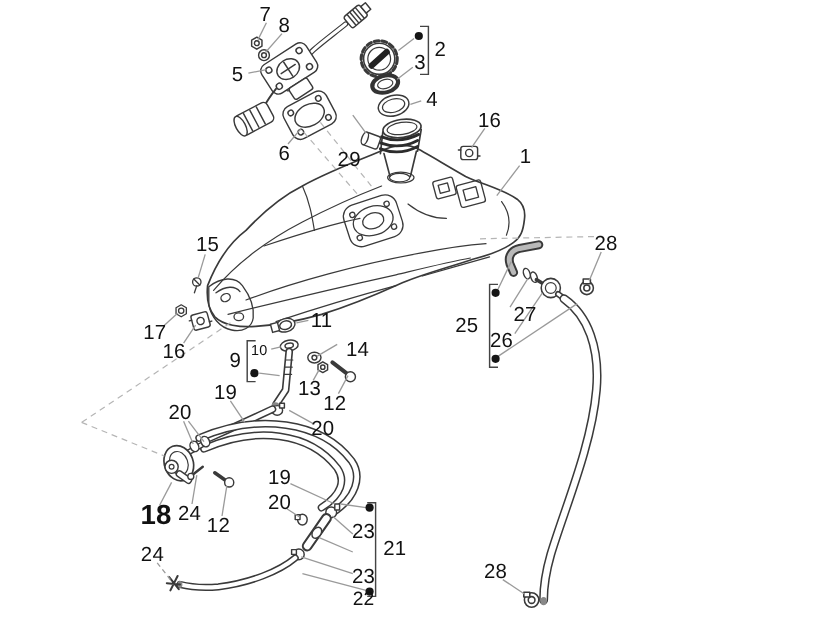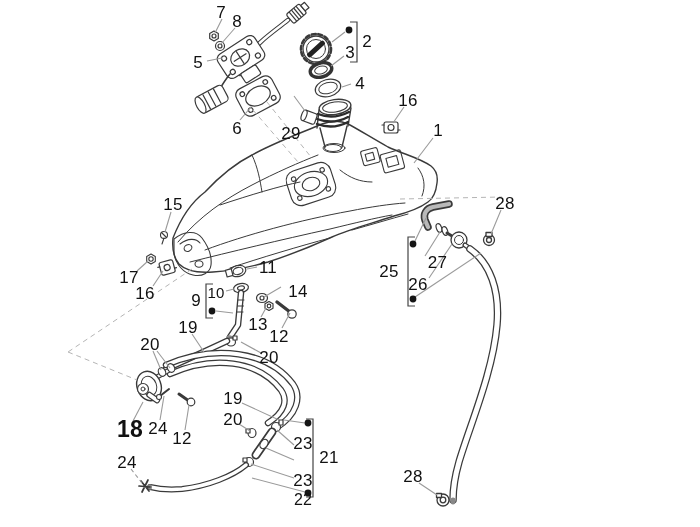--- a/index.html
+++ b/index.html
@@ -360,21 +360,21 @@
 <div id="callouts">
       <div class="callout" style="left: 438px; top: 130px; font-size: 17px; color: rgb(17, 17, 17);">1</div>
       <div class="callout" style="left: 367px; top: 41px; font-size: 17px; color: rgb(17, 17, 17);">2</div>
       <div class="callout" style="left: 350px; top: 52px; font-size: 17px; color: rgb(17, 17, 17);">3</div>
       <div class="callout" style="left: 360px; top: 83px; font-size: 17px; color: rgb(17, 17, 17);">4</div>
       <div class="callout" style="left: 198px; top: 62px; font-size: 17px; color: rgb(17, 17, 17);">5</div>
       <div class="callout" style="left: 237px; top: 128px; font-size: 17px; color: rgb(17, 17, 17);">6</div>
       <div class="callout" style="left: 221px; top: 12px; font-size: 17px; color: rgb(17, 17, 17);">7</div>
       <div class="callout" style="left: 237px; top: 21px; font-size: 17px; color: rgb(17, 17, 17);">8</div>
       <div class="callout" style="left: 196px; top: 300px; font-size: 17px; color: rgb(17, 17, 17);">9</div>
-      <div class="callout" style="left: 216px; top: 292px; font-size: 15px; color: rgb(17, 17, 17);">10</div>
+      <div class="callout" style="left: 216px; top: 292px; font-size: 12px; color: rgb(17, 17, 17);">10</div>
       <div class="callout" style="left: 268px; top: 267px; font-size: 17px; color: rgb(17, 17, 17);">11</div>
       <div class="callout" style="left: 279px; top: 336px; font-size: 17px; color: rgb(17, 17, 17);">12</div>
       <div class="callout" style="left: 182px; top: 438px; font-size: 17px; color: rgb(17, 17, 17);">12</div>
       <div class="callout" style="left: 258px; top: 324px; font-size: 17px; color: rgb(17, 17, 17);">13</div>
       <div class="callout" style="left: 288px; top: 291px; font-size: 17px; color: rgb(17, 17, 17); margin-left: 10px;">14</div>
       <div class="callout" style="left: 173px; top: 204px; font-size: 17px; color: rgb(17, 17, 17);">15</div>
       <div class="callout" style="left: 408px; top: 100px; font-size: 17px; color: rgb(17, 17, 17);">16</div>
       <div class="callout" style="left: 145px; top: 293px; font-size: 17px; color: rgb(17, 17, 17);">16</div>
       <div class="callout" style="left: 129px; top: 277px; font-size: 17px; color: rgb(17, 17, 17);">17</div>
       <div class="callout" style="left: 130px; top: 429px; font-size: 23px; color: rgb(17, 17, 17); font-weight: bold;">18</div>

